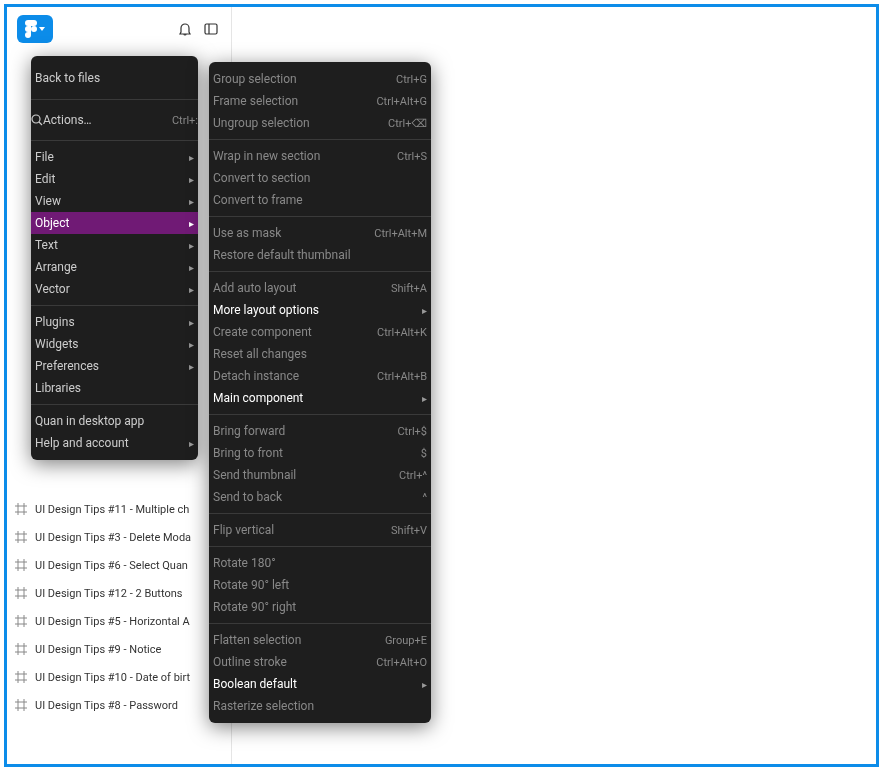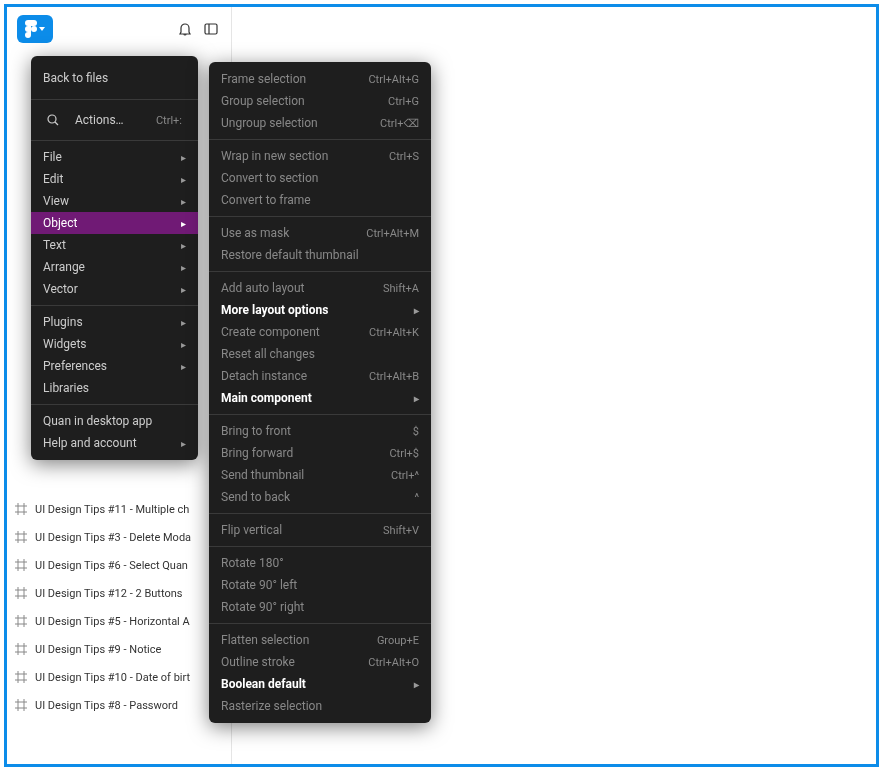--- a/index.html
+++ b/index.html
@@ -13,30 +13,30 @@
 .spacer{flex:1}
 .tb-icon{width:20px;height:20px;color:#333;display:flex;align-items:center;justify-content:center;cursor:pointer}
 .layers{padding-top:444px}
 .layer-row{display:flex;align-items:center;height:28px;padding:0 8px;gap:8px;font-size:11px;color:#333;cursor:pointer}
 .frame-icon{width:12px;height:12px;flex-shrink:0}
 .layer-label{white-space:nowrap;overflow:hidden;text-overflow:ellipsis}
 
 .menu{position:absolute;background:#1e1e1e;color:#ccc;border-radius:6px;box-shadow:0 4px 20px rgba(0,0,0,0.5);font-size:12px;padding:6px 0}
 .menu.main{left:31px;top:56px;width:167px}
 .menu.sub{left:209px;top:62px;width:222px;max-height:695px;overflow:hidden}
-.menu-row{display:flex;align-items:center;justify-content:space-between;height:22px;padding:0 12px;cursor:pointer;white-space:nowrap}
+.menu-row{display:flex;align-items:center;justify-content:space-between;height:22px;padding:0 4px;cursor:pointer;white-space:nowrap}
 .menu-row.tall{height:32px}
 .menu-row.selected{background:#701a75;color:#fff}
 .menu-row.dim{color:#888}
-.menu-row.bold{color:#fff;font-weight:700}
+.menu-row.bold{color:#fff;font-weight:400}
 .menu-sep{height:1px;background:#3a3a3a;margin:5px 0}
 .arrow{font-size:10px;color:#999}
 .menu-row.selected .arrow,.menu-row:hover .arrow{color:#fff}
 .shortcut{color:#888;font-size:11px}
-.search-row{display:flex;align-items:center;gap:16px;height:30px;padding:0 16px}
+.search-row{display:flex;align-items:center;gap:0;height:30px;padding:0 0}
 .search-row .sicon{width:12px;height:12px}
 </style>
 </head>
 <body>
 
 <div class="app-frame"></div>
 
 <div class="left-panel">
   <div class="toolbar">
     <div class="figma-btn">
@@ -209,26 +209,26 @@
       </div>
       <div class="menu-row">
         <span>Help and account</span>
         <span class="arrow">▸</span>
       </div>
     </div>
 </div>
 
 <div class="menu sub" id="submenu">
     <div class="menu-row dim">
+      <span>Group selection</span>
+      <span class="shortcut">Ctrl+G</span>
+    </div>
+    <div class="menu-row dim">
       <span>Frame selection</span>
       <span class="shortcut">Ctrl+Alt+G</span>
-    </div>
-    <div class="menu-row dim">
-      <span>Group selection</span>
-      <span class="shortcut">Ctrl+G</span>
     </div>
     <div class="menu-row dim">
       <span>Ungroup selection</span>
       <span class="shortcut">Ctrl+⌫</span>
     </div>
     <div class="menu-sep"></div>
     <div class="menu-row dim">
       <span>Wrap in new section</span>
       <span class="shortcut">Ctrl+S</span>
     </div>
@@ -265,26 +265,26 @@
     <div class="menu-row dim">
       <span>Detach instance</span>
       <span class="shortcut">Ctrl+Alt+B</span>
     </div>
     <div class="menu-row bold">
       <span>Main component</span>
       <span class="arrow">▸</span>
     </div>
     <div class="menu-sep"></div>
     <div class="menu-row dim">
+      <span>Bring forward</span>
+      <span class="shortcut">Ctrl+$</span>
+    </div>
+    <div class="menu-row dim">
       <span>Bring to front</span>
       <span class="shortcut">$</span>
-    </div>
-    <div class="menu-row dim">
-      <span>Bring forward</span>
-      <span class="shortcut">Ctrl+$</span>
     </div>
     <div class="menu-row dim">
       <span>Send thumbnail</span>
       <span class="shortcut">Ctrl+^</span>
     </div>
     <div class="menu-row dim">
       <span>Send to back</span>
       <span class="shortcut">^</span>
     </div>
     <div class="menu-sep"></div>

